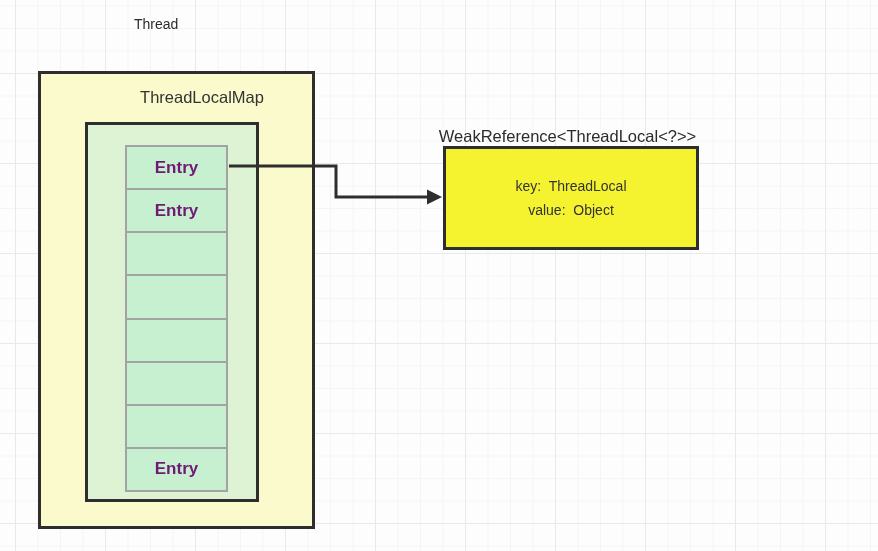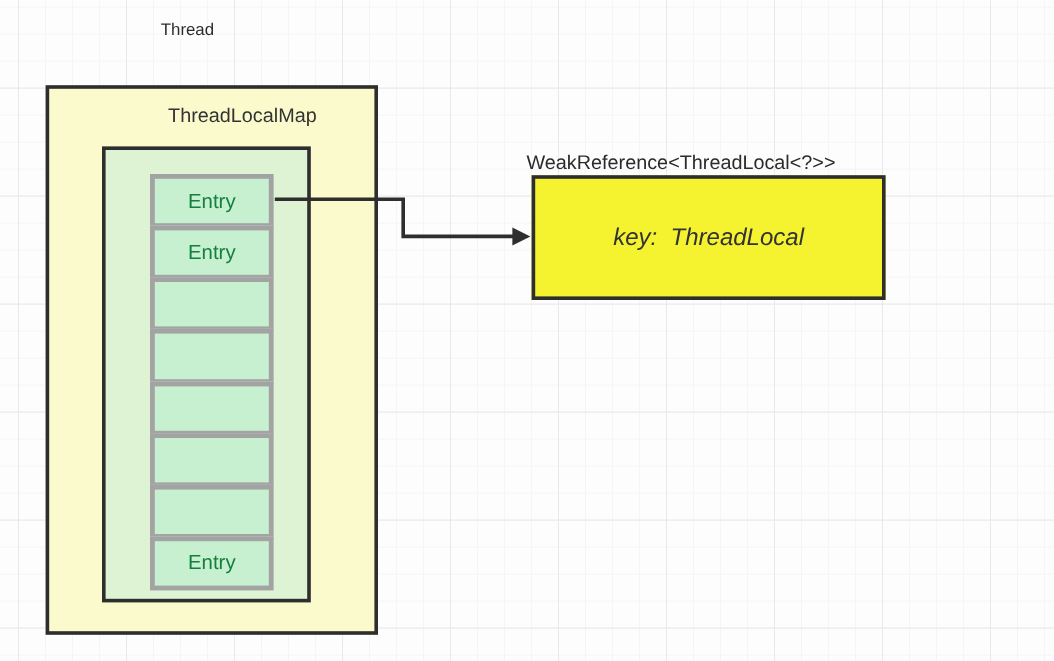--- a/index.html
+++ b/index.html
@@ -48,26 +48,27 @@
 
   .entry-stack {
     left: 125px; top: 145px;
     width: 103px; height: 347px;
     display: flex;
     flex-direction: column;
   }
   .entry-cell {
     flex: 1;
     background: #c7f0d0;
-    border: 4px solid #a3a3a3;
+    border: 2px solid #a3a3a3;
     display: flex;
     align-items: center;
     justify-content: center;
     font-size: 17px;
-    color: #15803d;
+    color: #701a75;
+    font-weight: bold;
   }
   .entry-cell + .entry-cell { margin-top: -2px; }
 
   .arrow-overlay {
     left: 0; top: 0;
     width: 878px; height: 551px;
     pointer-events: none;
   }
 
   .detail-heading {
@@ -75,33 +76,32 @@
     width: 335px;
     text-align: center;
     font-size: 16.5px;
     line-height: 24px;
     color: #2b2b2b;
     white-space: pre;
   }
 
   .detail-box {
     left: 443px; top: 146px;
-    width: 295px; height: 104px;
+    width: 256px; height: 104px;
     background: #f5f230;
     border: 3px solid #2e2e2e;
     display: flex;
     flex-direction: column;
     align-items: center;
     justify-content: center;
-    font-size: 20px;
+    font-size: 14px;
     line-height: 24px;
     color: #333333;
     text-align: center;
     white-space: pre;
-    font-style: italic;
   }
 </style>
 </head>
 <body>
 
 <div class="abs thread-label">Thread</div>
 
 <div class="abs outer-box"></div>
 <div class="abs map-title">ThreadLocalMap</div>
 
@@ -122,13 +122,14 @@
   <polyline points="229,166 336,166 336,197 429,197" fill="none" stroke="#2e2e2e" stroke-width="3"></polyline>
   <polygon points="442,197 427,189.5 427,204.5" fill="#2e2e2e"></polygon>
 </svg>
 
 <div class="abs detail-heading">
   <div>WeakReference&lt;ThreadLocal&lt;?&gt;&gt;</div>
 </div>
 
 <div class="abs detail-box">
   <div>key:  ThreadLocal</div>
+  <div>value:  Object</div>
 </div>
 
 </body></html>

